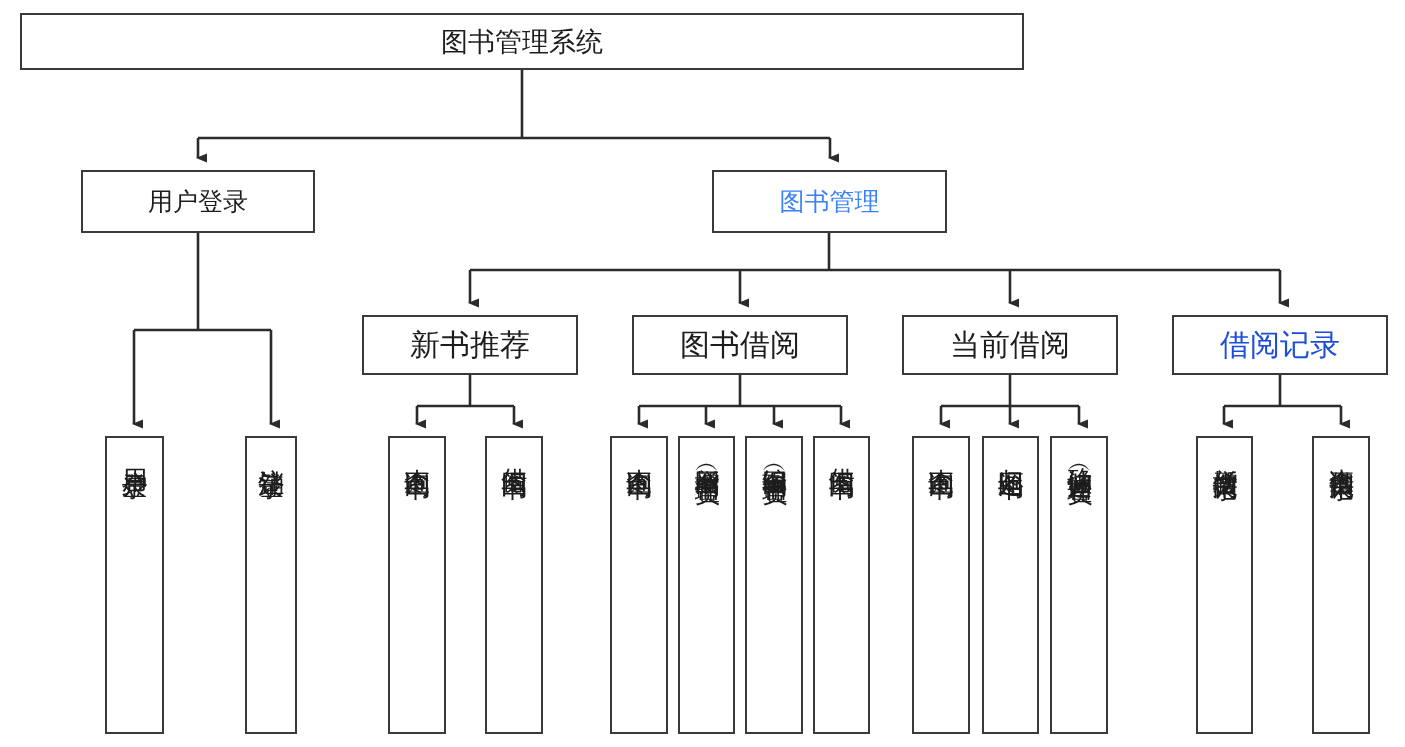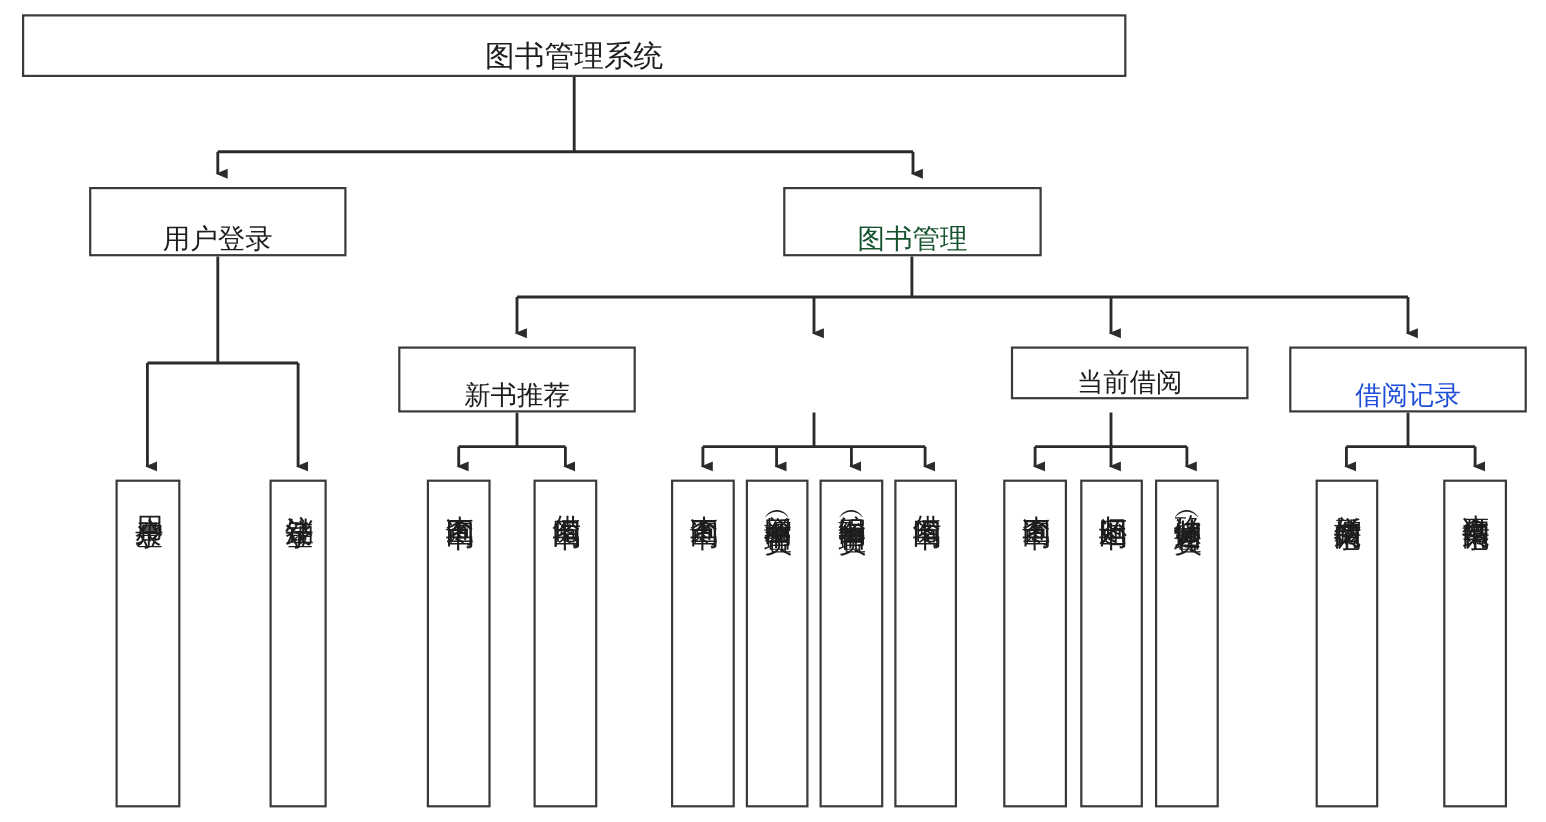--- a/index.html
+++ b/index.html
@@ -12,34 +12,34 @@
   #canvas{position:relative;width:1405px;height:747px;}
 
   svg#wires{position:absolute;left:0;top:0;width:1405px;height:747px;}
 
   .node{
     position:absolute;
     box-sizing:border-box;
     background:#ffffff;
     border:2.5px solid #3a3a3a;
     display:flex;
-    align-items:flex-end;
+    align-items:center;
     justify-content:center;
     color:#1d1d1d;
   }
   .node .lbl{
     display:block;
     text-align:center;
     line-height:1.18;
     white-space:pre;
   }
   
   .h1 .lbl{font-size:27px;}
   .h2 .lbl{font-size:25px;}
-  .h3 .lbl{font-size:24px;}
+  .h3 .lbl{font-size:30px;}
 
   
   .leaf{
     align-items:flex-start;
     justify-content:center;
     padding-top:10px;
   }
   .leaf .lbl{
     writing-mode:vertical-rl;
     text-orientation:upright;
@@ -115,28 +115,31 @@
     </g>
   </svg>
 
   <div class="node h1" style="left: 20px; top: 13px; width: 1004px; height: 57px; border-color: rgb(58, 58, 58); background: rgb(255, 255, 255); color: rgb(29, 29, 29);">
     <span class="lbl">图书管理系统</span>
   </div>
 
   <div class="node h2" style="left: 81px; top: 170px; width: 234px; height: 63px; border-color: rgb(58, 58, 58); background: rgb(255, 255, 255); color: rgb(29, 29, 29);">
     <span class="lbl">用户登录</span>
   </div>
-  <div class="node h2" style="left: 712px; top: 170px; width: 235px; height: 63px; border-color: rgb(58, 58, 58); background: rgb(255, 255, 255); color: #14532d;">
+  <div class="node h2" style="left: 712px; top: 170px; width: 235px; height: 63px; border-color: rgb(58, 58, 58); background: rgb(255, 255, 255); color: #3b82f6;">
     <span class="lbl">图书管理</span>
   </div>
 
   <div class="node h3" style="left: 362px; top: 315px; width: 216px; height: 60px; border-color: rgb(58, 58, 58); background: rgb(255, 255, 255); color: rgb(29, 29, 29);">
     <span class="lbl">新书推荐</span>
   </div>
-  <div class="node h3" style="left: 902px; top: 315px; width: 216px; height: 48px; border-color: rgb(58, 58, 58); background: rgb(255, 255, 255); color: rgb(29, 29, 29); margin-left: 17px;">
+  <div class="node h3" style="left: 632px; top: 315px; width: 216px; height: 60px; border-color: rgb(58, 58, 58); background: rgb(255, 255, 255); color: rgb(29, 29, 29);">
+    <span class="lbl">图书借阅</span>
+  </div>
+  <div class="node h3" style="left: 902px; top: 315px; width: 216px; height: 60px; border-color: rgb(58, 58, 58); background: rgb(255, 255, 255); color: rgb(29, 29, 29);">
     <span class="lbl">当前借阅</span>
   </div>
   <div class="node h3" style="left: 1172px; top: 315px; width: 216px; height: 60px; border-color: rgb(58, 58, 58); background: rgb(255, 255, 255); color: #1d4ed8;">
     <span class="lbl">借阅记录</span>
   </div>
 
   <div class="node leaf" style="left: 105px; top: 436px; width: 59px; height: 298px; border-color: rgb(58, 58, 58); background: rgb(255, 255, 255); color: rgb(29, 29, 29);">
     <span class="lbl">用户登录</span>
   </div>
   <div class="node leaf" style="left: 245px; top: 436px; width: 52px; height: 298px; border-color: rgb(58, 58, 58); background: rgb(255, 255, 255); color: rgb(29, 29, 29);">

